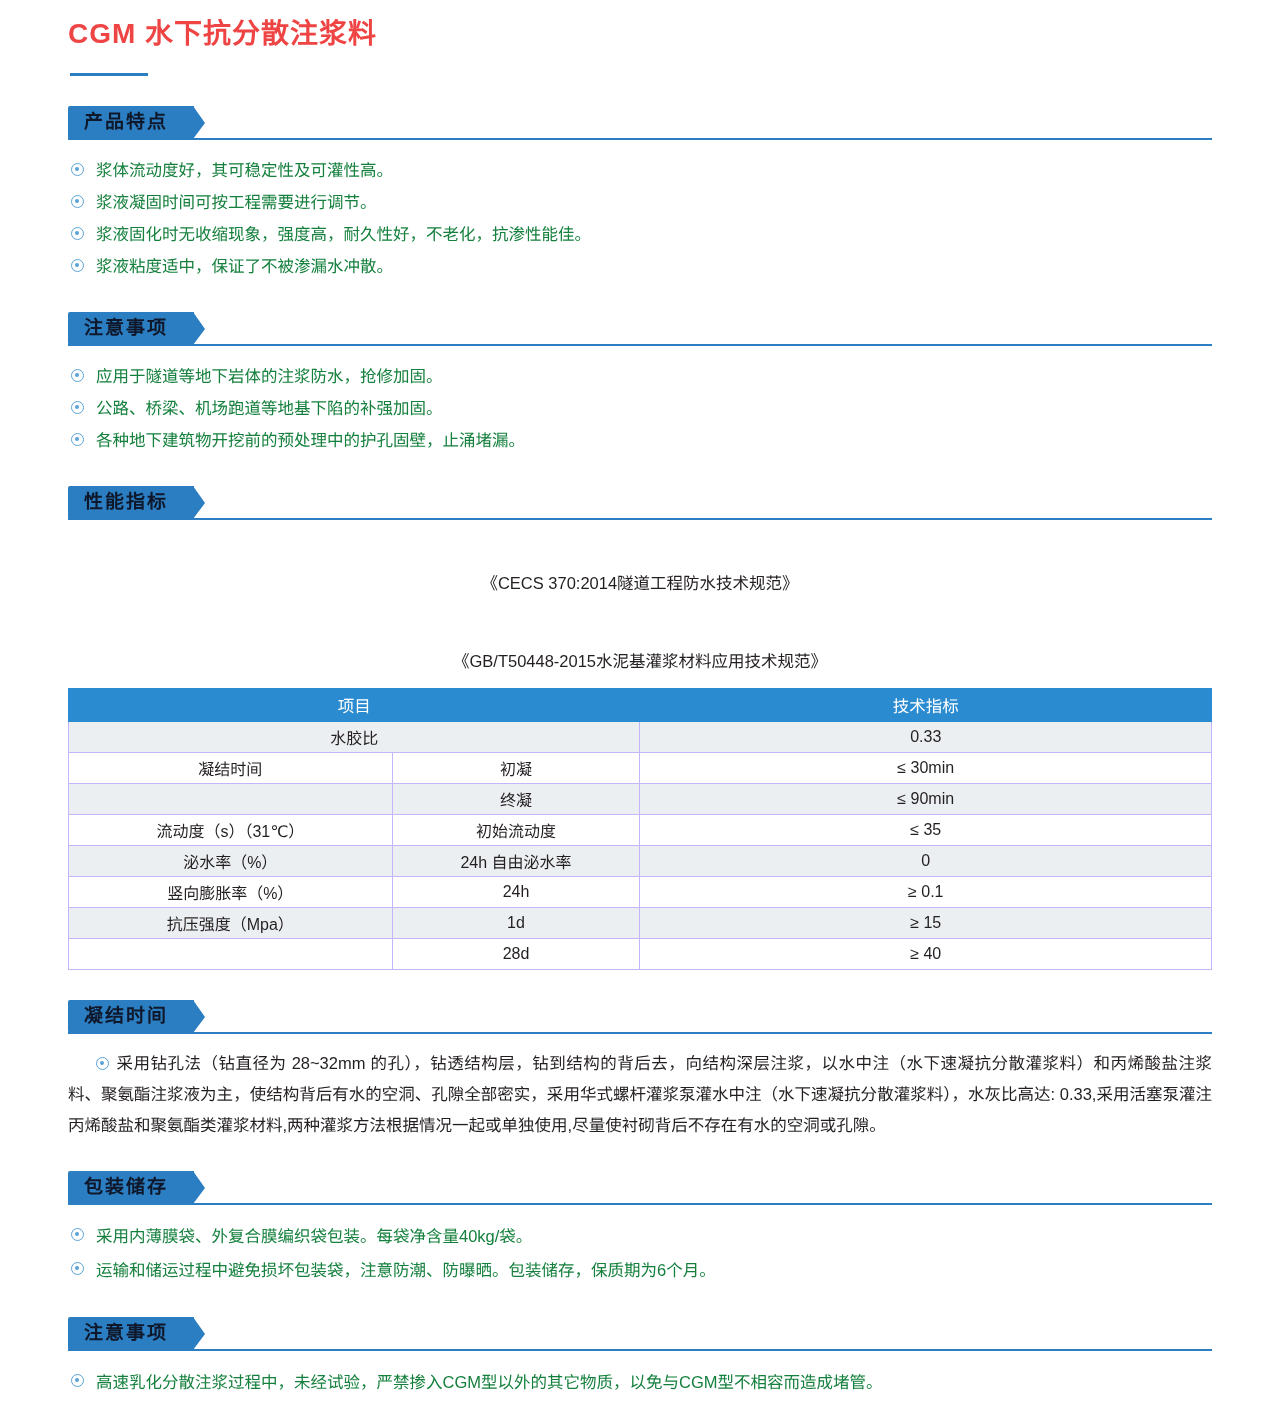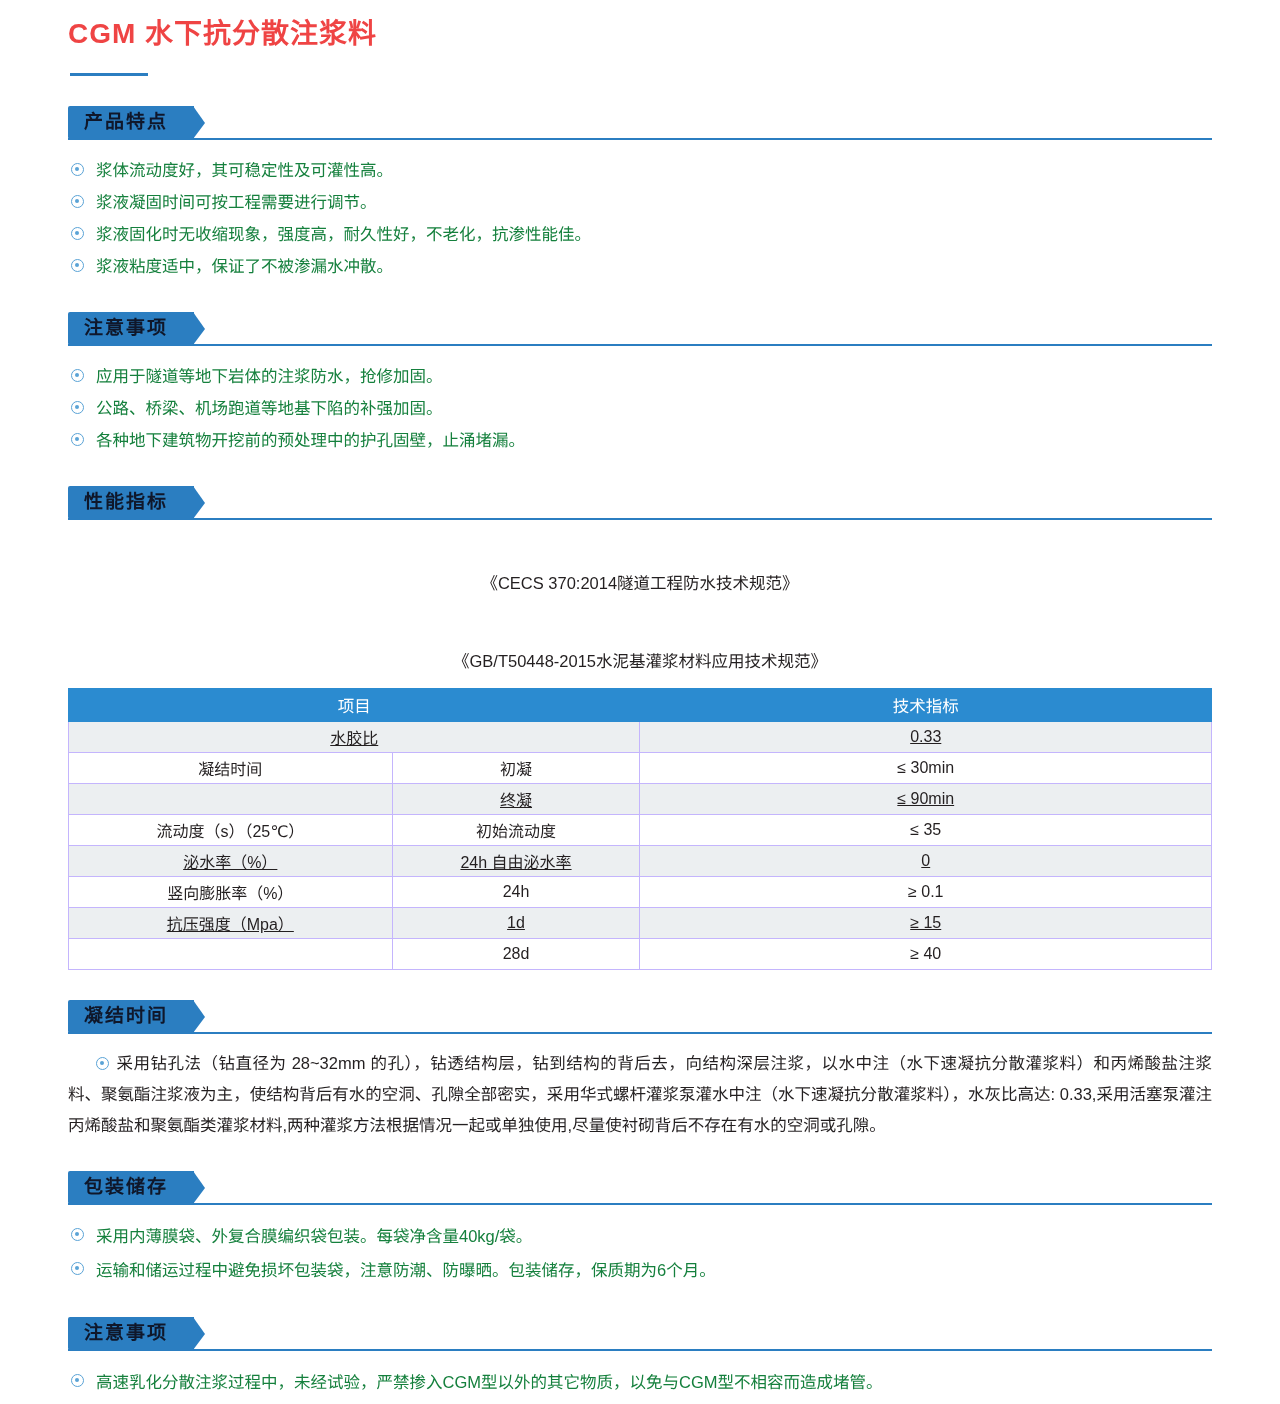--- a/index.html
+++ b/index.html
@@ -141,21 +141,20 @@
   table.spec thead th {
     background: #2b8bd0;
     color: #ffffff;
     font-weight: normal;
     height: 32px;
     font-size: 16.5px;
     border-color: #2b8bd0;
   }
   table.spec tbody tr.alt td {
     background: #eceff1;
-    text-decoration: underline;
   }
   .col-item  { width: 28.5%; }
   .col-val   { width: 28.5%; }
 
   
   .para-block {
     margin-top: 14px;
   }
   .para {
     font-size: 16.5px;
@@ -253,21 +252,21 @@
           <td>凝结时间</td>
           <td>初凝</td>
           <td>≤ 30min</td>
         </tr>
         <tr class="alt">
           <td></td>
           <td>终凝</td>
           <td>≤ 90min</td>
         </tr>
         <tr>
-          <td>流动度（s）（25℃）</td>
+          <td>流动度（s）（31℃）</td>
           <td>初始流动度</td>
           <td>≤ 35</td>
         </tr>
         <tr class="alt">
           <td>泌水率（%）</td>
           <td>24h 自由泌水率</td>
           <td>0</td>
         </tr>
         <tr>
           <td>竖向膨胀率（%）</td>

